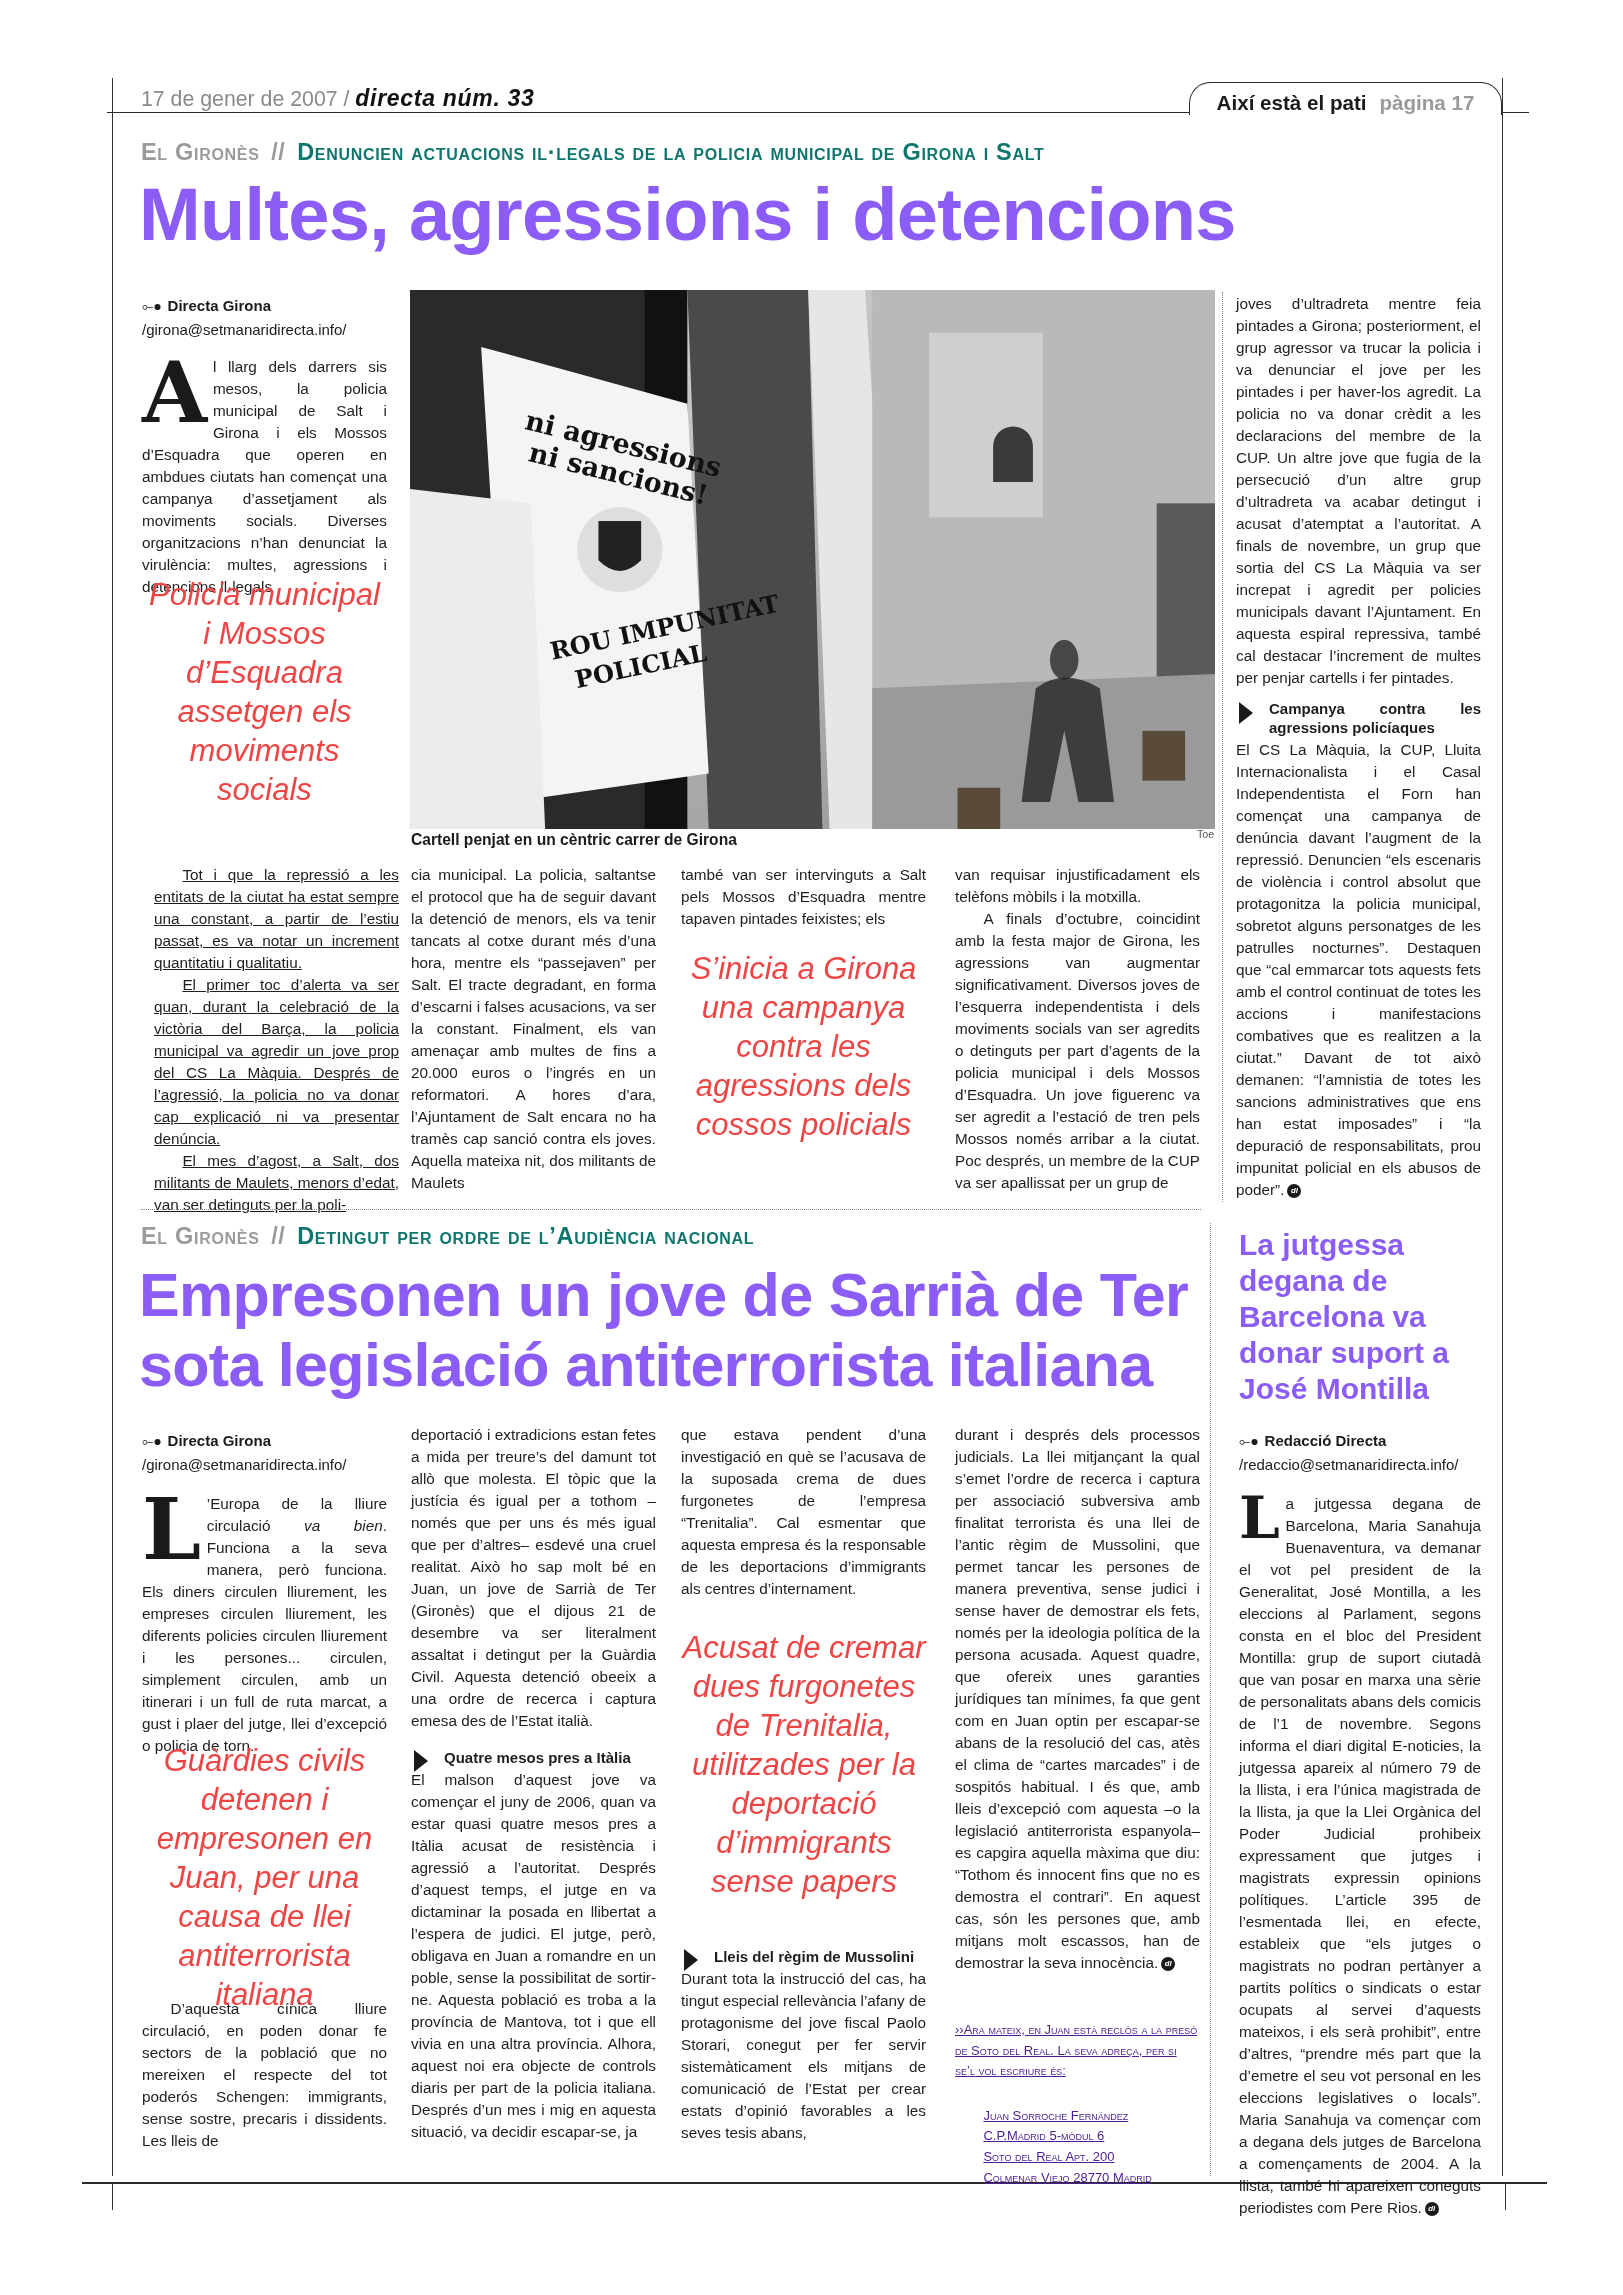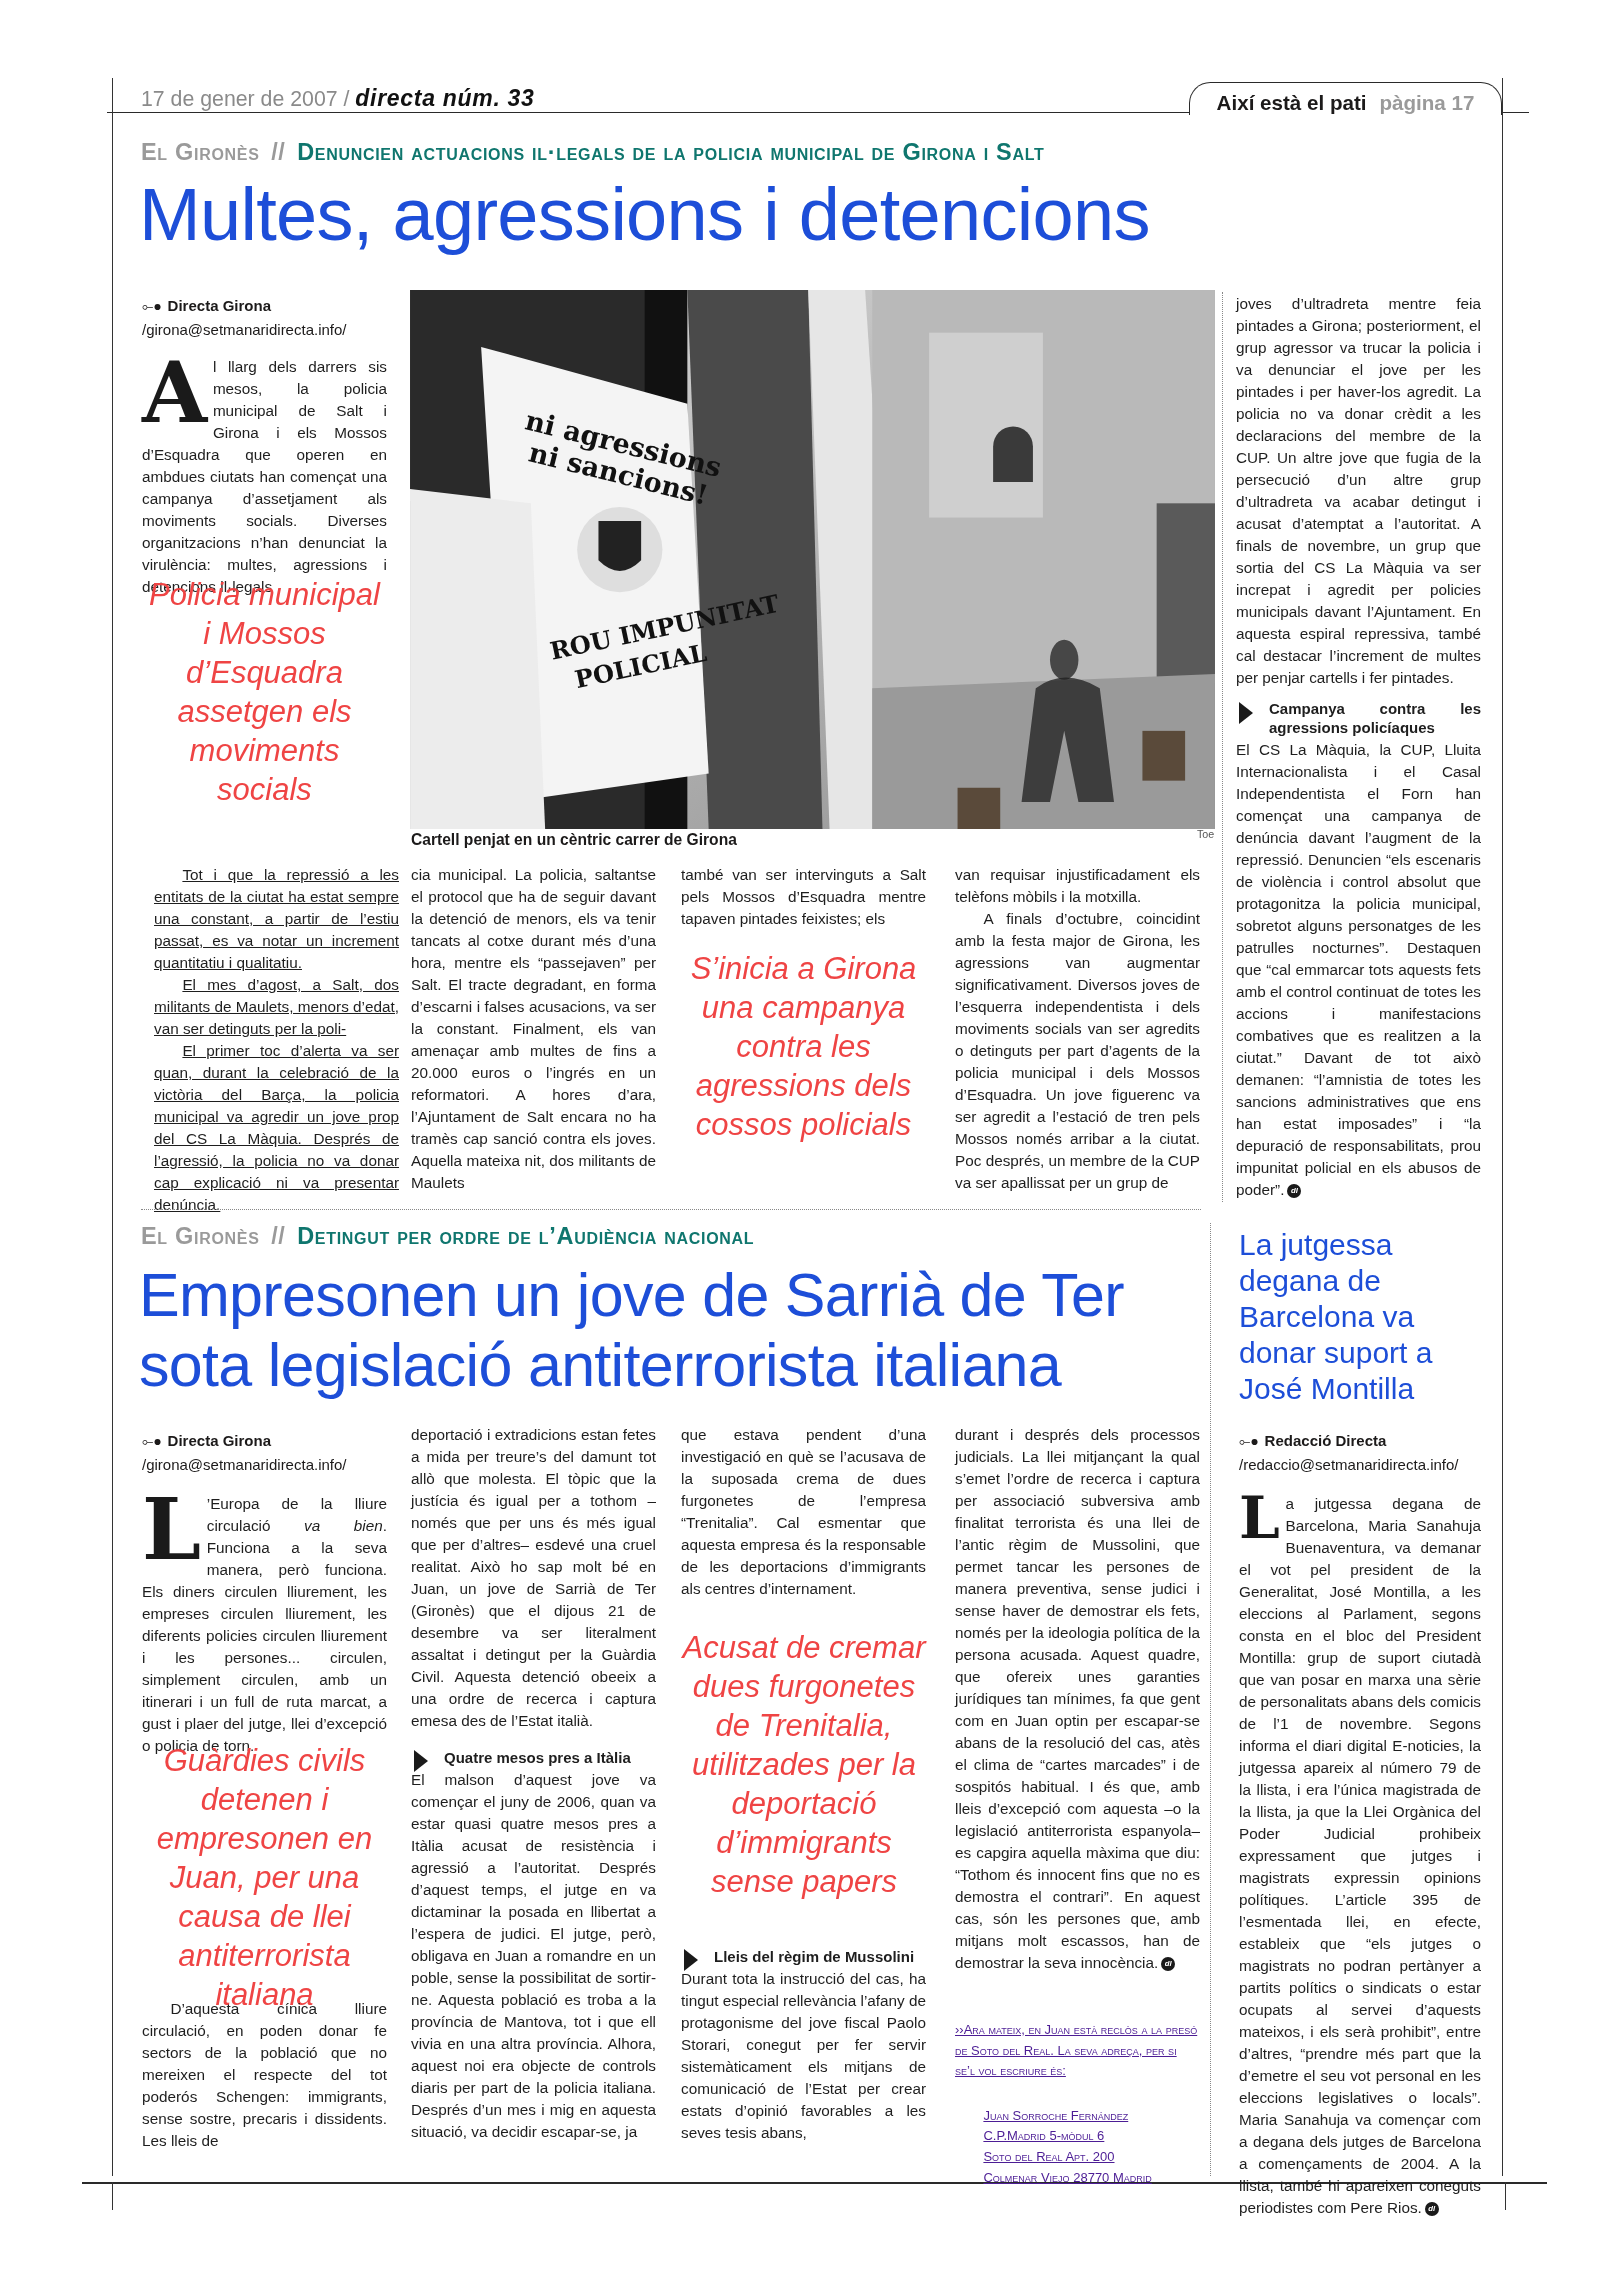--- a/index.html
+++ b/index.html
@@ -14,21 +14,21 @@
   .masthead-left { position: absolute; left: 141px; top: 85px; font-size: 21.3px; color: #8a8a8a; white-space: nowrap; }
   .masthead-left .brand { color: #111; font-weight: bold; font-style: italic; font-size: 23px; letter-spacing: 0.7px; }
   .section-tab { position: absolute; left: 1189px; top: 82px; width: 313px; height: 33px; border: 1.4px solid #2a2a2a; border-bottom: none; border-radius: 21.3px 21.3px 0 0; background: #fff; font-size: 20.6px; font-weight: bold; text-align: center; padding-top: 8px; white-space: nowrap; }
   .section-tab .pg { color: #9a9a9a; margin-left: 7.1px; }
 
   .kicker { position: absolute; font-size: 23.5px; font-weight: bold; white-space: nowrap; font-variant: small-caps; letter-spacing: 0.7px; }
   .kicker .region { color: #9a9a9a; }
   .kicker .slash { color: #9a9a9a; margin: 0 4.3px; }
   .kicker .topic { color: #0f766e; }
 
-  .headline { position: absolute; font-weight: normal; color: #1d4ed8; letter-spacing: -0.7px; line-height: 1.05; }
+  .headline { position: absolute; font-weight: bold; color: #8b5cf6; letter-spacing: -0.7px; line-height: 1.05; }
 
   .byline { position: absolute; font-size: 15px; line-height: 23px; white-space: nowrap; }
   .byline .name { font-weight: bold; }
   .byline .arrow { font-size: 14.2px; margin-right: 5.7px; }
 
   .col { position: absolute; font-size: 15.3px; line-height: 22px; text-align: justify; hyphens: auto; color: #1e1e1e; }
   .col p { margin: 0; }
   .col p.ind { text-indent: 28.4px; }
   .dropcap { float: left; font-family: "DejaVu Serif", serif; font-weight: bold; font-size: 84px; line-height: 65px; margin: 4.3px 5.7px 0 0; color: #1a1a1a; }
   .dropcap.sm { font-size: 58px; line-height: 44px; margin-top: 2.8px; }
@@ -114,22 +114,22 @@
     <path d="M265 325 h60 v55 q-30 30 -60 0 z" fill="#222"></path>
     <text x="200" y="520" font-family="DejaVu Serif, serif" font-size="34" font-weight="bold" transform="rotate(-12 200 520)" fill="#111">ROU IMPUNITAT</text>
     <text x="235" y="560" font-family="DejaVu Serif, serif" font-size="34" font-weight="bold" transform="rotate(-12 235 560)" fill="#111">POLICIAL</text>
   </svg>
 </div>
 <div class="caption" style="left:411px; top:831px;">Cartell penjat en un cèntric carrer de Girona</div>
 <div class="credit" style="left:1197px; top:828px;">Toe</div>
 
 <div class="col" style="left:154px; top:864px; width:245px;text-decoration:underline;">
   <p class="ind">Tot i que la repressió a les entitats de la ciutat ha estat sempre una constant, a partir de l’estiu passat, es va notar un increment quantitatiu i qualitatiu.</p>
+  <p class="ind">El primer toc d’alerta va ser quan, durant la celebració de la victòria del Barça, la policia municipal va agredir un jove prop del CS La Màquia. Després de l’agressió, la policia no va donar cap explicació ni va presentar denúncia.</p>
   <p class="ind">El mes d’agost, a Salt, dos militants de Maulets, menors d’edat, van ser detinguts per la poli-</p>
-  <p class="ind">El primer toc d’alerta va ser quan, durant la celebració de la victòria del Barça, la policia municipal va agredir un jove prop del CS La Màquia. Després de l’agressió, la policia no va donar cap explicació ni va presentar denúncia.</p>
 </div>
 <div class="col" style="left:411px; top:864px; width:245px;">
   <p>cia municipal. La policia, saltantse el protocol que ha de seguir davant la detenció de menors, els va tenir tancats al cotxe durant més d’una hora, mentre els “passejaven” per Salt. El tracte degradant, en forma d’escarni i falses acusacions, va ser la constant. Finalment, els van amenaçar amb multes de fins a 20.000 euros o l’ingrés en un reformatori. A hores d’ara, l’Ajuntament de Salt encara no ha tramès cap sanció contra els joves. Aquella mateixa nit, dos militants de Maulets</p>
 </div>
 <div class="col" style="left:681px; top:864px; width:245px;">
   <p>també van ser intervinguts a Salt pels Mossos d’Esquadra mentre tapaven pintades feixistes; els</p>
 </div>
 <div class="pull" style="left:681px; top:949px; width:245px;">S’inicia a Girona una campanya contra les agressions dels cossos policials</div>
 <div class="col" style="left:955px; top:864px; width:245px;">
   <p>van requisar injustificadament els telèfons mòbils i la motxilla.</p>

